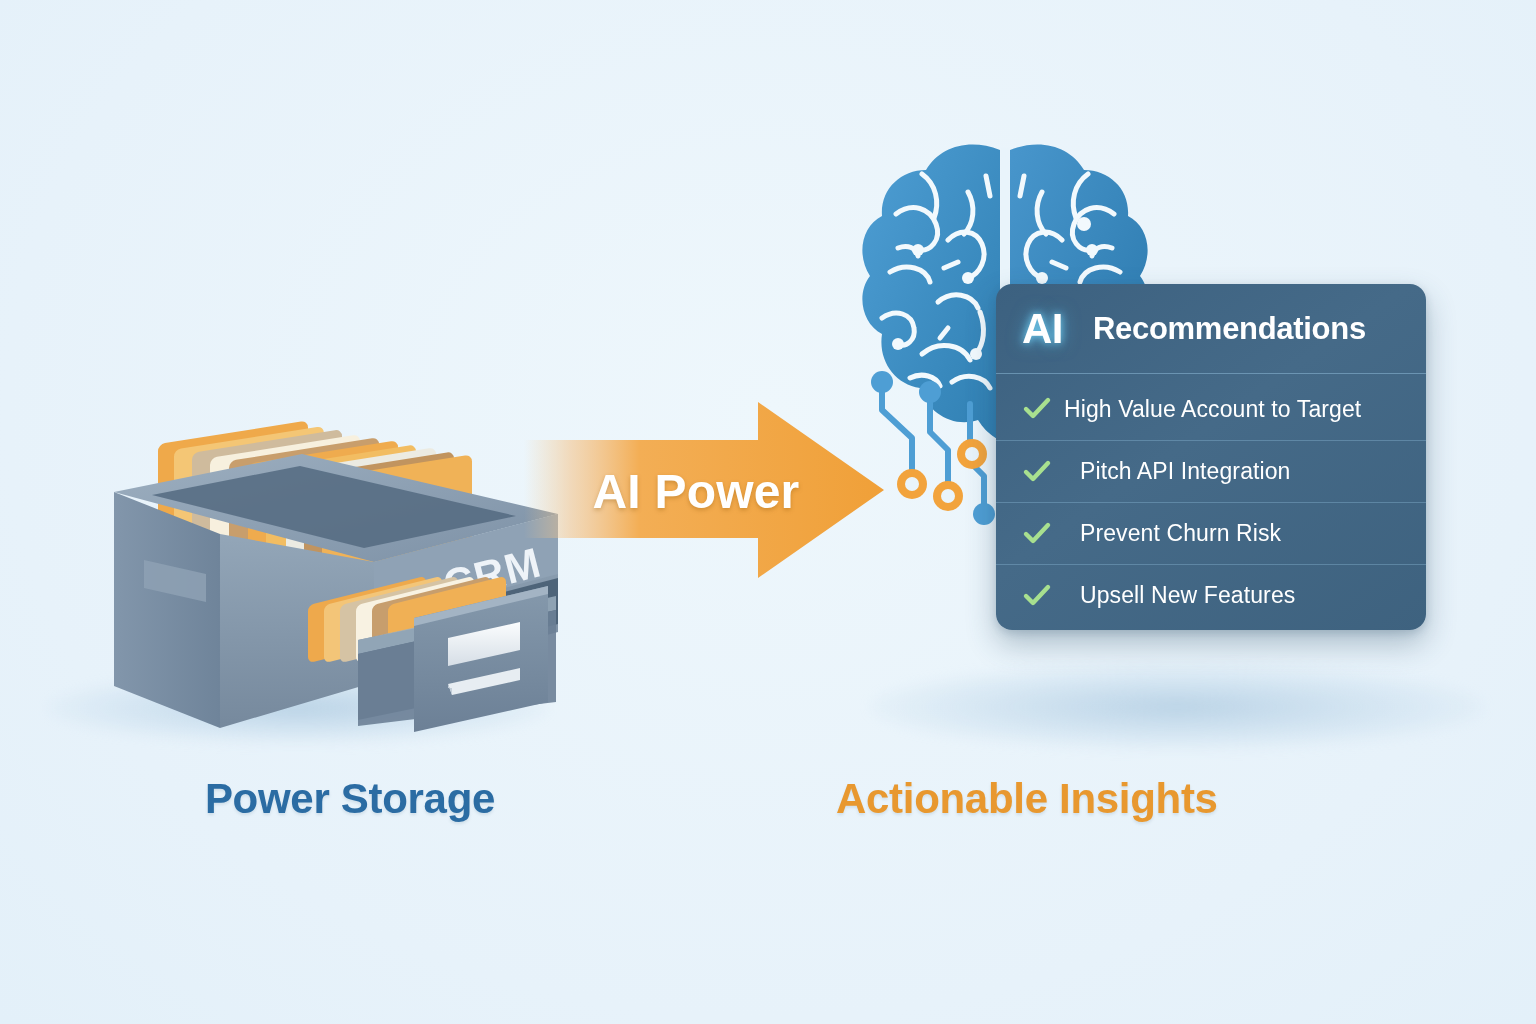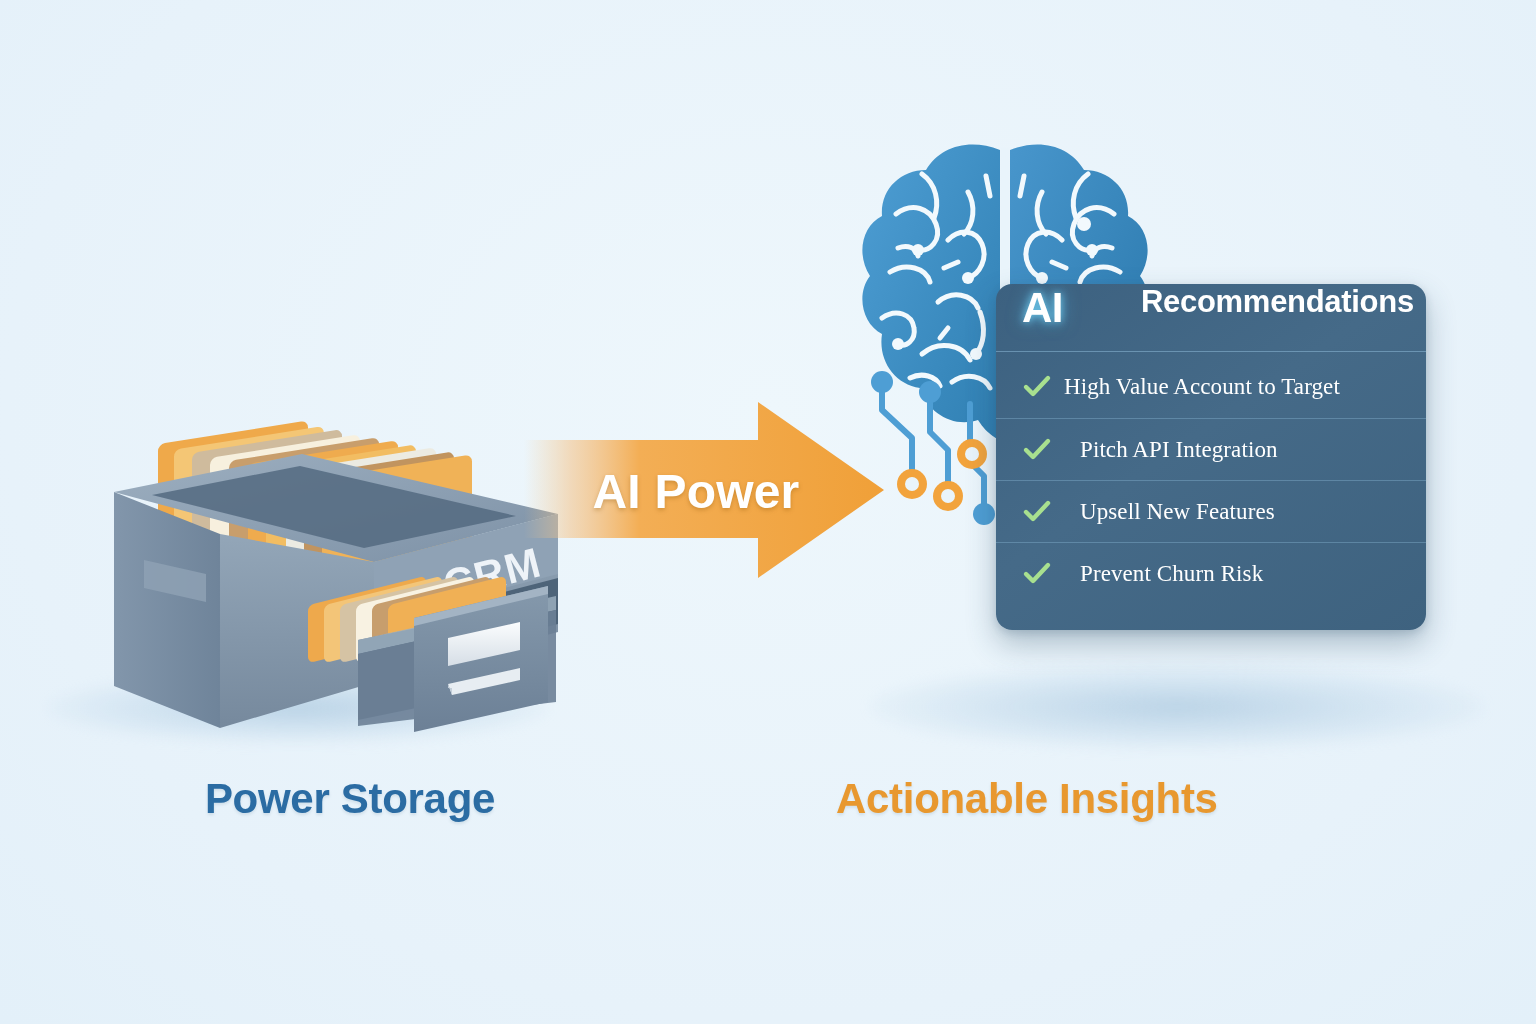--- a/index.html
+++ b/index.html
@@ -34,33 +34,33 @@
   
   #brain{position:absolute;left:852px;top:132px;width:310px;height:430px;}
   #brain svg{display:block;}
 
   
   #ai-card{position:absolute;left:996px;top:284px;width:430px;height:346px;
     border-radius:16px;
     background:linear-gradient(145deg,#3c6180 0%,#456a88 45%,#3e627f 100%);
     box-shadow:0 14px 30px rgba(44,78,104,.32), 0 3px 8px rgba(44,78,104,.18);
     overflow:hidden;}
-  #ai-card-header{height:68px;display:flex;padding:0 22px 0 26px;
-    border-bottom:1.5px solid rgba(150,196,226,.48);box-sizing:border-box;gap:48px;}
+  #ai-card-header{height:90px;display:flex;align-items:center;padding:0 22px 0 26px;
+    border-bottom:1.5px solid rgba(150,196,226,.48);box-sizing:border-box;}
   .ai-word{font-size:42px;font-weight:bold;color:#ffffff;letter-spacing:-.5px;
     text-shadow:0 0 9px rgba(120,220,255,.95),0 0 18px rgba(90,200,250,.6);}
   .rec-word{font-size:31px;font-weight:bold;color:#ffffff;margin-left:30px;letter-spacing:-.3px;}
   #ai-card-list{padding:4px 0 0 0;}
   .rec-row{display:flex;align-items:center;height:62px;padding:0 22px 0 26px;
     box-sizing:border-box;}
   .rec-row + .rec-row{border-top:1.2px solid rgba(150,196,226,.34);gap:16px;}
   .rec-check{flex:0 0 auto;width:30px;height:30px;margin-right:12px;
     display:flex;align-items:center;justify-content:center;}
   .rec-text{font-size:23px;color:#ffffff;font-weight:500;letter-spacing:.1px;
-    white-space:nowrap;font-family:Liberation Serif, serif;}
+    white-space:nowrap;}
 
   
   .caption{position:absolute;font-size:42px;font-weight:bold;letter-spacing:-.3px;
     text-shadow:0 2px 3px rgba(120,150,175,.22);}
   #caption-left{left:0;top:775px;width:700px;text-align:center;color:#2b6ca3;}
   #caption-right{left:836px;top:775px;width:700px;text-align:left;color:#e8982f;}
 </style>
 </head>
 <body>
 
@@ -287,30 +287,30 @@
         </span>
         <span class="rec-text">Pitch API Integration</span>
       </div>
 
       <div class="rec-row">
         <span class="rec-check">
           <svg width="30" height="30" viewBox="0 0 30 30">
               <path d="M4,15 L11,22 L26,6" stroke="#a8e08f" stroke-width="4.4" fill="none" stroke-linecap="round" stroke-linejoin="round"></path>
             </svg>
         </span>
-        <span class="rec-text">Upsell New Features</span>
+        <span class="rec-text">Prevent Churn Risk</span>
       </div>
 
       <div class="rec-row">
         <span class="rec-check">
           <svg width="30" height="30" viewBox="0 0 30 30">
               <path d="M4,15 L11,22 L26,6" stroke="#a8e08f" stroke-width="4.4" fill="none" stroke-linecap="round" stroke-linejoin="round"></path>
             </svg>
         </span>
-        <span class="rec-text">Prevent Churn Risk</span>
+        <span class="rec-text">Upsell New Features</span>
       </div>
 
     </div>
   </div>
 
   <div class="caption" id="caption-left">Power Storage</div>
   <div class="caption" id="caption-right">Actionable Insights</div>
 
 </div>
 

